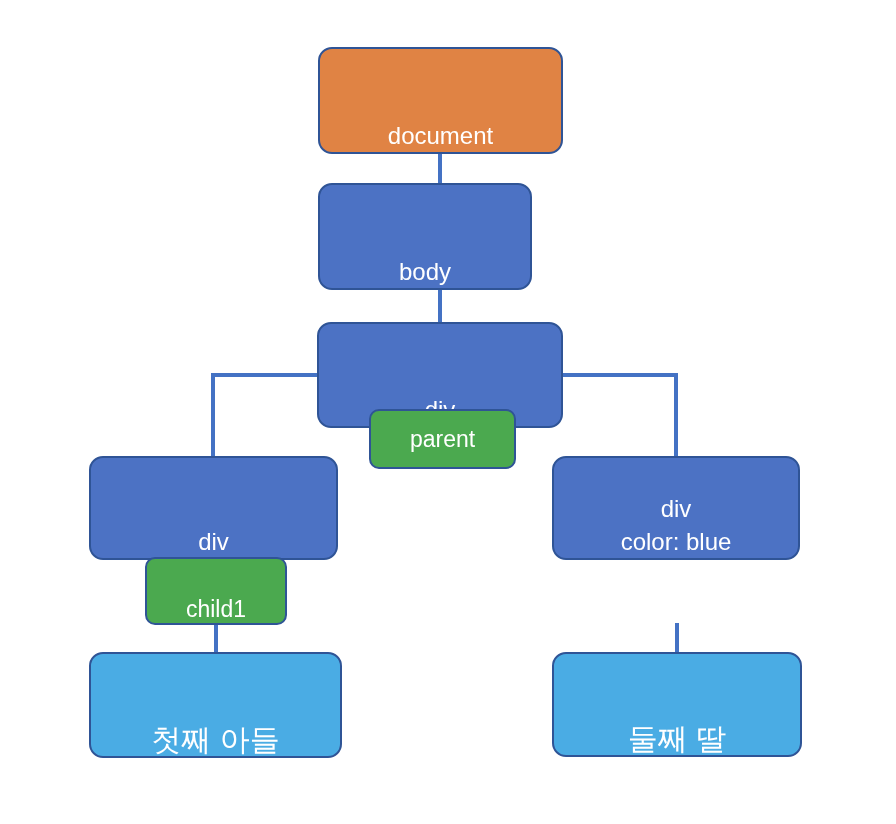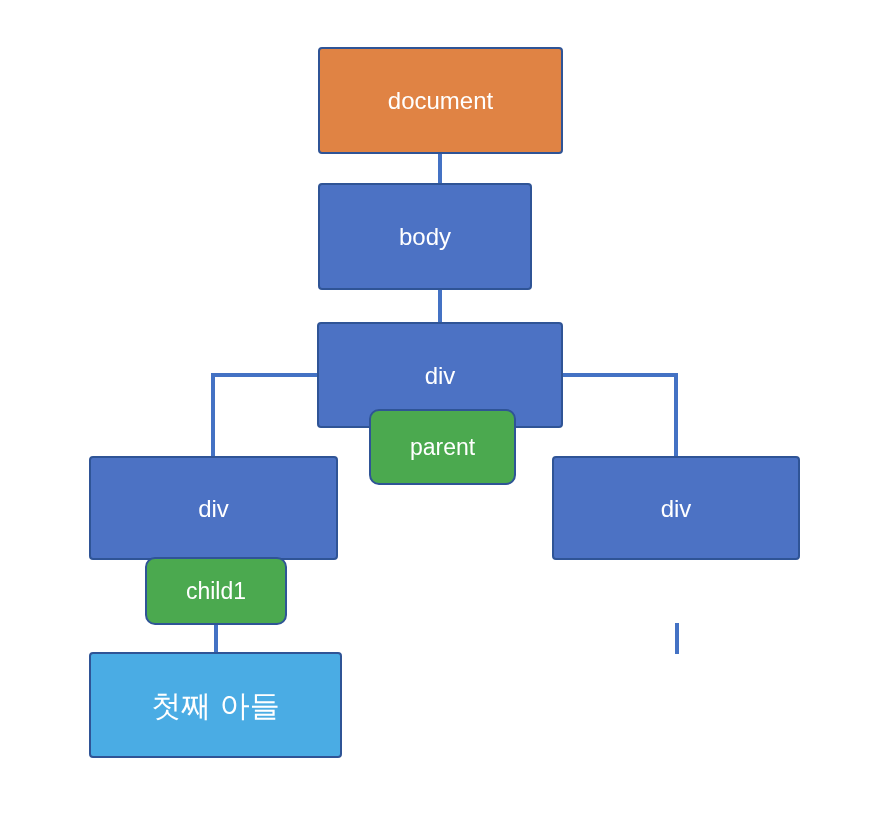--- a/index.html
+++ b/index.html
@@ -7,23 +7,23 @@
     --light_blue:#4AACE4; --border:#2F5496; --connector:#4472C4; --text:#FFFFFF;
   }
   html,body{margin:0;padding:0;}
   body{
     width:896px;height:824px;background:#ffffff;position:relative;overflow:hidden;
     font-family:"Liberation Sans", sans-serif;
   }
   .stage{position:absolute;left:0;top:0;width:896px;height:824px;}
   .node{
     position:absolute;box-sizing:border-box;
-    border:2.5px solid var(--border);border-radius:4px;
+    border:2.5px solid var(--border);border-radius:14px;
     color:var(--text);display:flex;flex-direction:column;
-    align-items:center;justify-content:center;
+    align-items:center;justify-content:flex-end;
     text-align:center;font-size:24px;line-height:33px;z-index:2;
   }
   .node.orange{background:var(--orange);}
   .node.blue{background:var(--blue);}
   .node.leaf{background:var(--light_blue);font-size:30px;}
   .badge{
     position:absolute;box-sizing:border-box;
     background:var(--green);border:2.5px solid var(--border);border-radius:10px;
     color:var(--text);display:flex;align-items:center;justify-content:center;
     font-size:23px;z-index:3;
@@ -34,22 +34,22 @@
 
   
   #node-document {left:318px;top:47px;width:245px;height:107px;}
   #node-body     {left:318px;top:183px;width:214px;height:107px;}
   #node-parent   {left:317px;top:322px;width:246px;height:106px;}
   #node-child1   {left:89px; top:456px;width:249px;height:104px;}
   #node-child2   {left:552px;top:456px;width:248px;height:104px;}
   #node-leaf1    {left:89px; top:652px;width:253px;height:106px;}
   #node-leaf2    {left:552px;top:652px;width:250px;height:105px;}
 
-  #badge-parent  {left:369px;top:409px;width:147px;height:76px;}
-  #badge-child1  {left:145px;top:557px;width:142px;height:68px;}
+  #badge-parent  {left:369px;top:409px;width:147px;height:60px;}
+  #badge-child1  {left:145px;top:557px;width:142px;height:68px;align-items:flex-end;}
   #badge-child2  {left:607px;top:557px;width:140px;height:68px;}
 
   #conn-doc-body    {left:438px;top:152px;height:33px;}
   #conn-body-parent {left:438px;top:288px;height:36px;}
   #conn-parent-left-h  {left:211px;top:373px;width:107px;}
   #conn-parent-left-v  {left:211px;top:373px;height:84px;}
   #conn-parent-right-h {left:562px;top:373px;width:116px;}
   #conn-parent-right-v {left:674px;top:373px;height:84px;}
   #conn-child1-leaf1 {left:214px;top:623px;height:31px;}
   #conn-child2-leaf2 {left:675px;top:623px;height:31px;}
@@ -85,20 +85,24 @@
 
   <div class="node blue" id="node-child1">
     <span>div</span>
   </div>
   <div class="badge" id="badge-child1">
     <span>child1</span>
   </div>
 
   <div class="node blue" id="node-child2">
     <span>div</span>
+    <span>color: blue</span>
   </div>
 
   <div class="node leaf" id="node-leaf1">
     <span>첫째 아들</span>
   </div>
 
+  <div class="node leaf" id="node-leaf2">
+    <span>둘째 딸</span>
+  </div>
 
 </div>
 
 </body></html>

